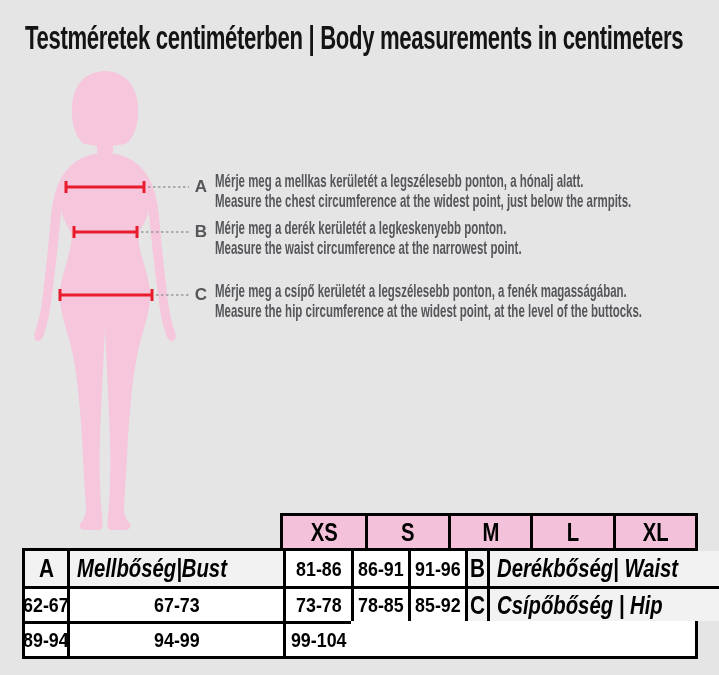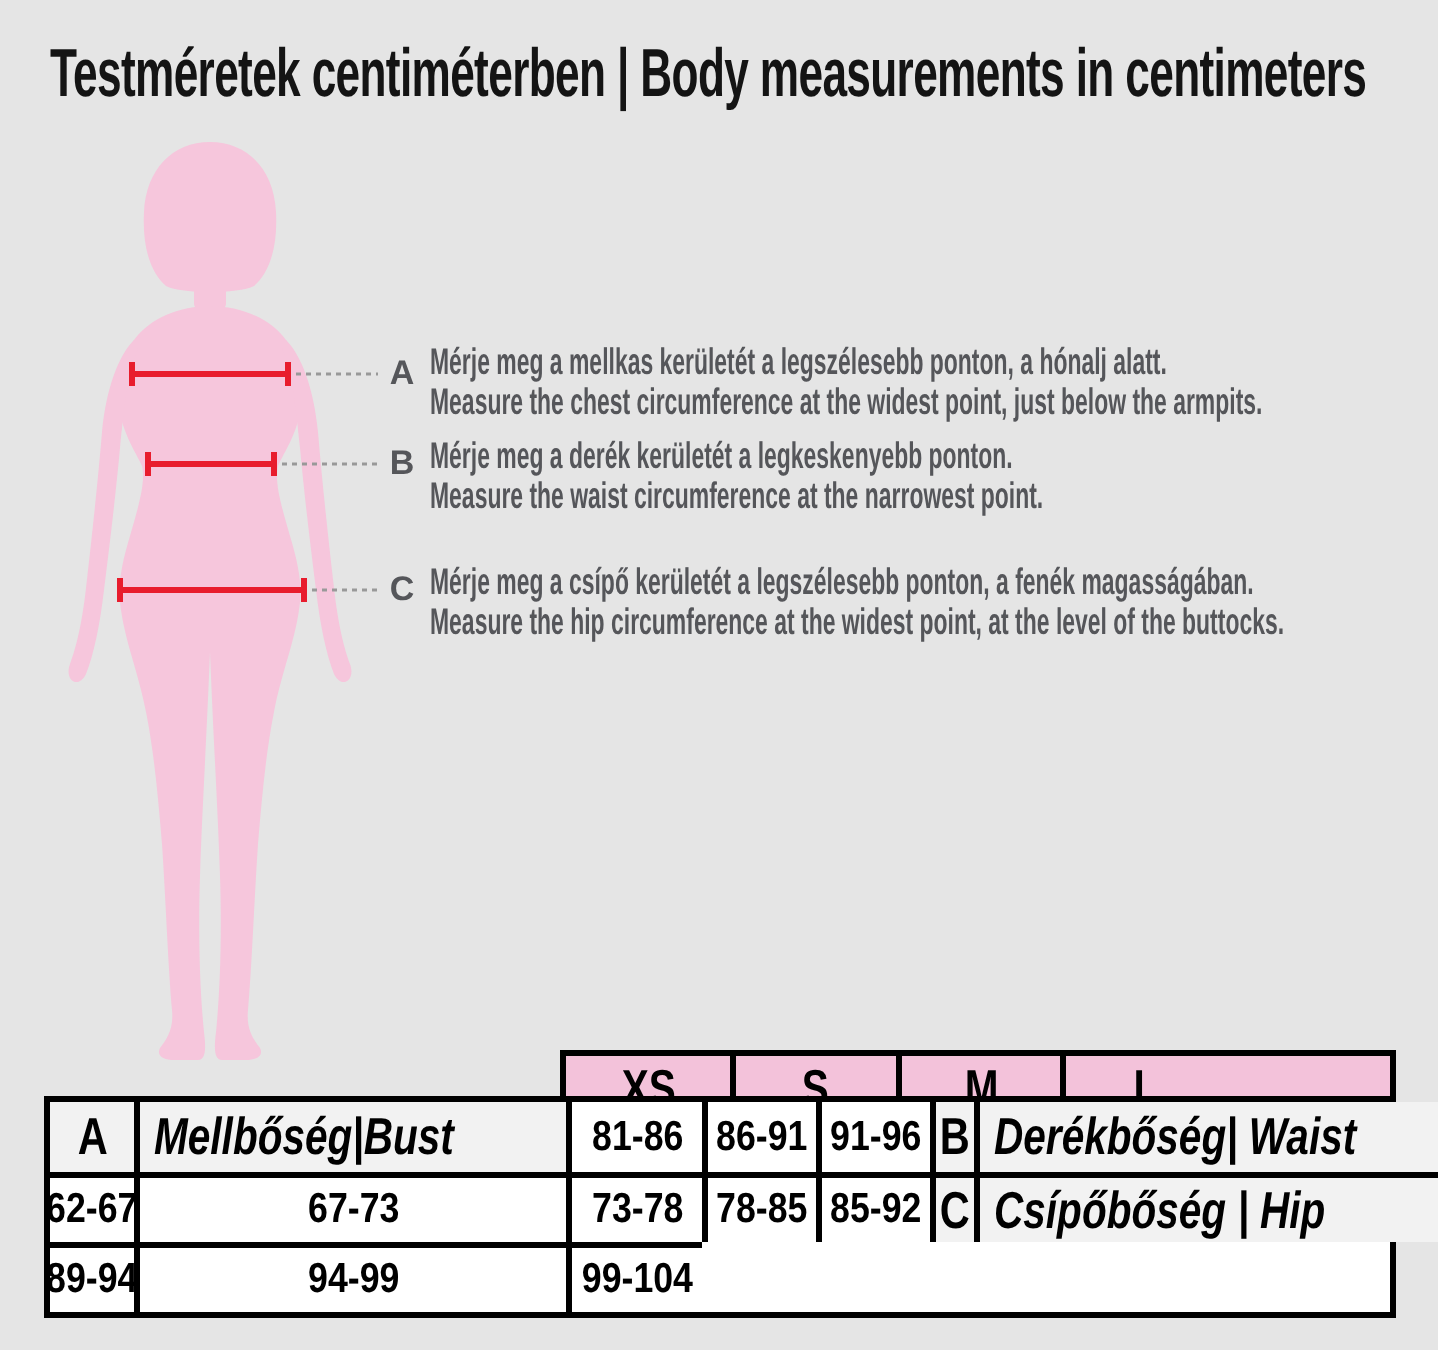--- a/index.html
+++ b/index.html
@@ -27,21 +27,21 @@
   }
   .desc-line{
     font-size:18.5px; line-height:20px; font-weight:bold; color:#55565a;
     white-space:nowrap;
   }
   
   .size-table{ position:absolute; left:22px; top:513px; width:676px; height:146px; }
   .thead{
     position:absolute; left:258px; top:0; width:418px; height:38px;
     display:grid; grid-template-columns:repeat(5,1fr);
-    background:#f3c2da; border:3px solid #000;margin-top:12px;
+    background:#f3c2da; border:3px solid #000;
   }
   .thead .cell + .cell{ border-left:3px solid #000; }
   .tbody{
     position:absolute; left:0; top:35px; width:676px; height:111px;
     display:grid; grid-template-columns:42px 216px repeat(5,1fr);
     grid-auto-rows:1fr; background:#ffffff; border:3px solid #000;
   }
   .tbody .cell{ border-left:3px solid #000; border-top:3px solid #000; }
   .tbody .cell:nth-child(-n+7){ border-top:none; }
   .tbody .cell:nth-child(7n+1){ border-left:none; }
@@ -112,20 +112,23 @@
         </div>
       <div class="cell head-cell">
           <span>S</span>
         </div>
       <div class="cell head-cell">
           <span>M</span>
         </div>
       <div class="cell head-cell">
           <span>L</span>
         </div>
+      <div class="cell head-cell">
+          <span>XL</span>
+        </div>
     </div>
     <div class="tbody">
 
       <div class="cell letter-cell">
           <span>A</span>
         </div>
       <div class="cell label-cell">
           <span>Mellbőség|Bust</span>
         </div>
       <div class="cell value-cell">

